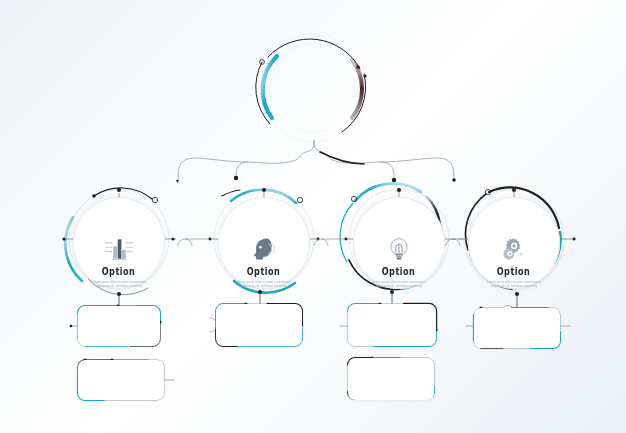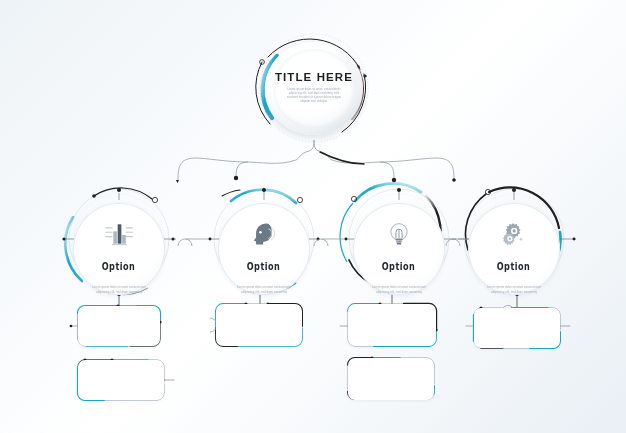--- a/index.html
+++ b/index.html
@@ -91,36 +91,35 @@
     top: 183px;
   }
   .opt-1 { left: 63px; }
   .opt-2 { left: 208px; }
   .opt-3 { left: 343px; }
   .opt-4 { left: 458px; }
 
   .opt-disc {
     position: absolute;
     left: 10px;
-    top: 20px;
+    top: 14px;
     width: 92px;
     height: 92px;
     border-radius: 50%;
     background:
       radial-gradient(circle at 42% 30%, #ffffff 0%, #ffffff 62%, #f7fafb 84%, #eef3f6 100%);
     box-shadow:
       0 1px 4px rgba(90,110,130,0.10),
       inset 0 0 0 1px rgba(225,232,238,0.9);
     display: flex;
     flex-direction: column;
     align-items: center;
-    justify-content: center;
+    justify-content: flex-end;
     padding-top: 16px;
     box-sizing: border-box;
-    gap: 10px;
   }
   .opt-icon {
     width: 30px;
     height: 28px;
     display: block;
     margin-bottom: 3px;
   }
   .opt-label {
     font-family: "DejaVu Sans Condensed", "Liberation Sans Narrow", "Liberation Sans", sans-serif;
     font-size: 11px;
@@ -389,27 +388,20 @@
       <path d="M 481 348 L 503 348" stroke="#1f1f1f" stroke-width="1.6"></path>
       <path d="M 503 348 L 530 348" stroke="#9aa3ab" stroke-width="1.0"></path>
       <path d="M 530 348 L 553 348 A 7 7 0 0 0 560 341 L 560 332" stroke="#19a8c8" stroke-width="2.0"></path>
       <path d="M 503 308 A 6 6 0 0 1 513 308" stroke="#9aa3ab" stroke-width="0.9"></path>
       <circle cx="481" cy="308" r="1.6" fill="#1f1f1f"></circle>
       <line x1="466" y1="326" x2="476" y2="326" stroke="#8e9aa4" stroke-width="0.8"></line>
       <line x1="560" y1="326" x2="570" y2="326" stroke="#8e9aa4" stroke-width="0.8"></line>
     </g>
   </svg>
 
-  <div class="hero-wrap">
-    <div class="hero-sphere"></div>
-    <div class="hero-inner">
-      <div class="hero-title">TITLE HERE</div>
-      <div class="hero-sub">Lorem ipsum dolor sit amet, consectetuer adipiscing elit, sed diam nonummy nibh euismod tincidunt ut laoreet dolore magna aliquam erat volutpat.</div>
-    </div>
-  </div>
 
   <div class="opt opt-1">
     <div class="opt-disc">
       <svg class="opt-icon" viewBox="0 0 34 30">
         <g stroke="#c3ccd4" stroke-width="1.3" stroke-linecap="round">
           <line x1="2" y1="8" x2="9" y2="8"></line>
           <line x1="2" y1="13" x2="9" y2="13"></line>
           <line x1="2" y1="18" x2="9" y2="18"></line>
           <line x1="25" y1="8" x2="32" y2="8"></line>
           <line x1="25" y1="13" x2="32" y2="13"></line>

